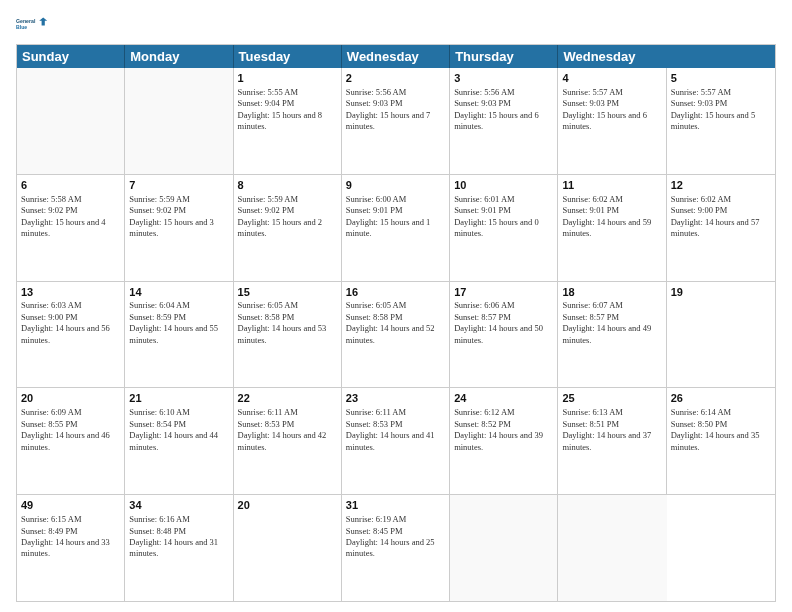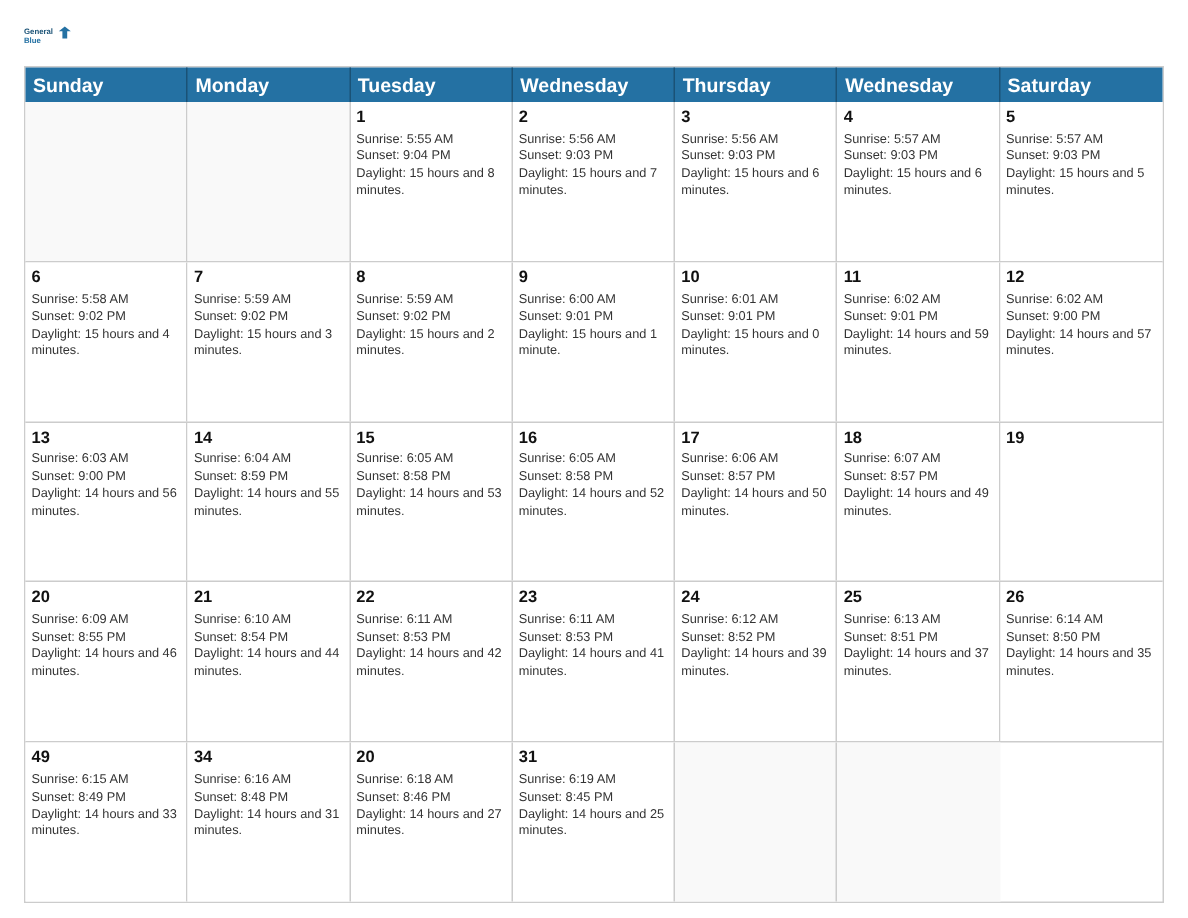--- a/index.html
+++ b/index.html
@@ -90,20 +90,21 @@
     .day-num {
       font-size: 11px;
       font-weight: bold;
       color: #111;
       display: block;
       margin-bottom: 1px;
     }
     .cell-info {
       font-size: 8.5px;
       color: #333;
+      font-family: Liberation Serif, serif;
     }
   </style>
 </head>
 <body>
 
 <div class="page">
   <div class="header">
     <div class="logo">
       <svg class="logo-icon" viewBox="0 0 80 36" width="80" height="36">
   <text x="0" y="15" font-size="13" font-weight="bold" fill="#1a5276" font-family="Arial">General</text>
@@ -118,21 +119,20 @@
   </div>
 
   <div class="calendar">
     <div class="cal-header">
     <div class="cal-header-cell">Sunday</div>
         <div class="cal-header-cell">Monday</div>
         <div class="cal-header-cell">Tuesday</div>
         <div class="cal-header-cell">Wednesday</div>
         <div class="cal-header-cell">Thursday</div>
         <div class="cal-header-cell">Wednesday</div>
-        <div class="cal-header-cell">Saturday</div>
       </div>
     <div class="cal-body">
     <div class="cal-row">
           <div class="cal-cell empty"></div>
           <div class="cal-cell empty"></div>
           <div class="cal-cell">
             <span class="day-num">1</span>
             <div class="cell-info">Sunrise: 5:55 AM<br>Sunset: 9:04 PM<br>Daylight: 15 hours and 8 minutes.</div>
           </div>
           <div class="cal-cell">
@@ -245,21 +245,20 @@
           <div class="cal-cell">
             <span class="day-num">49</span>
             <div class="cell-info">Sunrise: 6:15 AM<br>Sunset: 8:49 PM<br>Daylight: 14 hours and 33 minutes.</div>
           </div>
           <div class="cal-cell">
             <span class="day-num">34</span>
             <div class="cell-info">Sunrise: 6:16 AM<br>Sunset: 8:48 PM<br>Daylight: 14 hours and 31 minutes.</div>
           </div>
           <div class="cal-cell">
             <span class="day-num">20</span>
-            <div class="cell-info">Sunrise: 6:18 AM<br>Sunset: 8:46 PM<br>Daylight: 14 hours and 27 minutes.</div>
           </div>
           <div class="cal-cell">
             <span class="day-num">31</span>
             <div class="cell-info">Sunrise: 6:19 AM<br>Sunset: 8:45 PM<br>Daylight: 14 hours and 25 minutes.</div>
           </div>
           <div class="cal-cell empty"></div>
           <div class="cal-cell empty"></div>
         </div>
       </div>
   </div>

